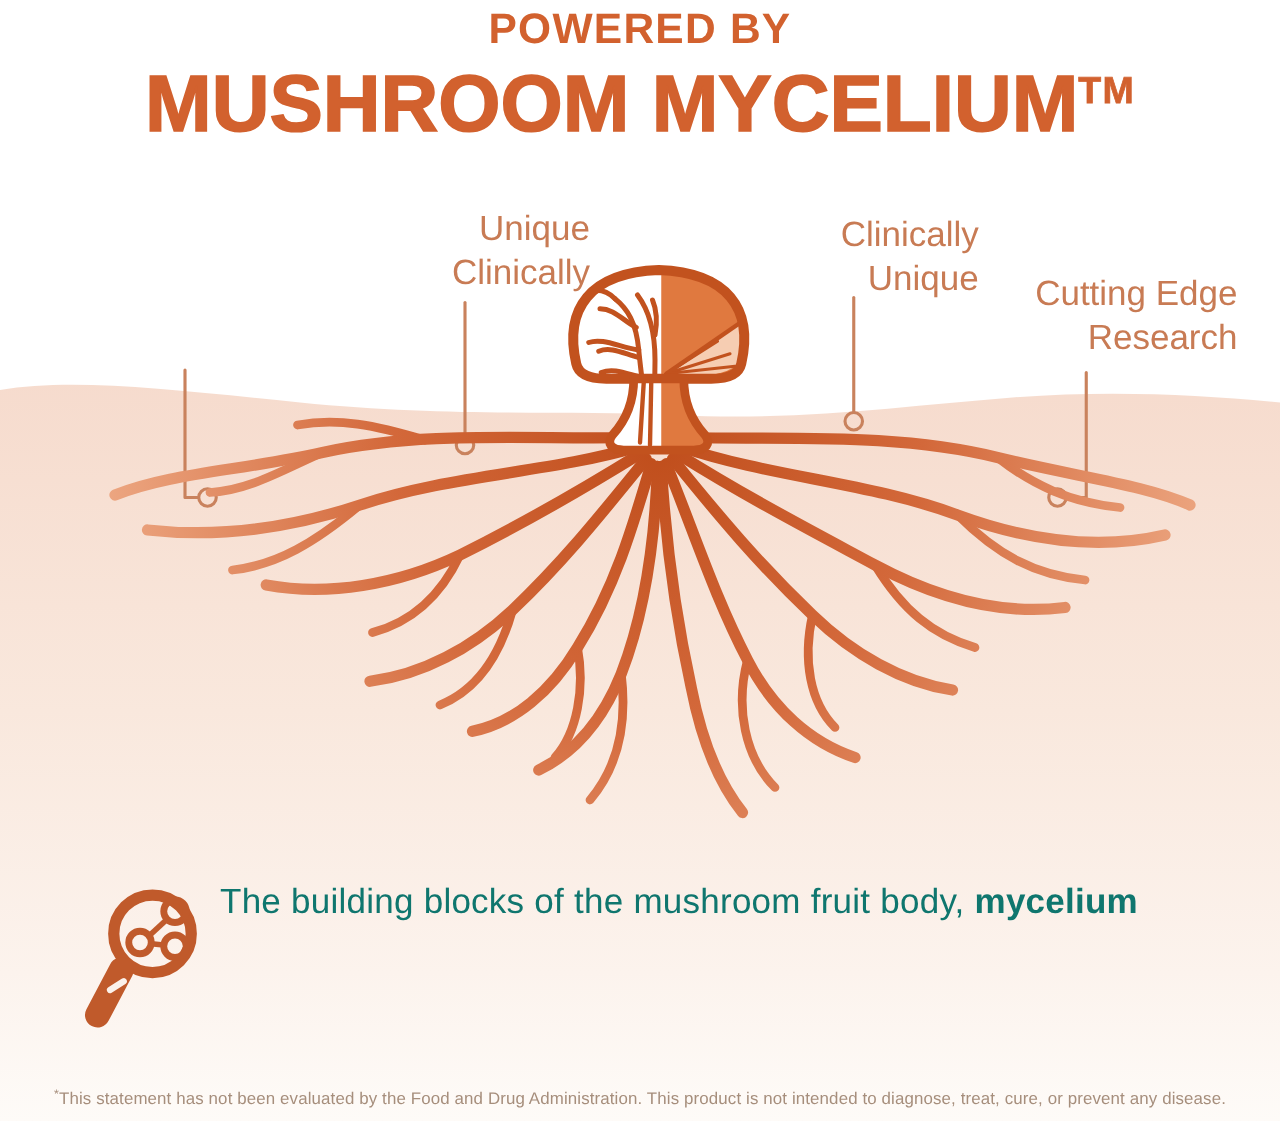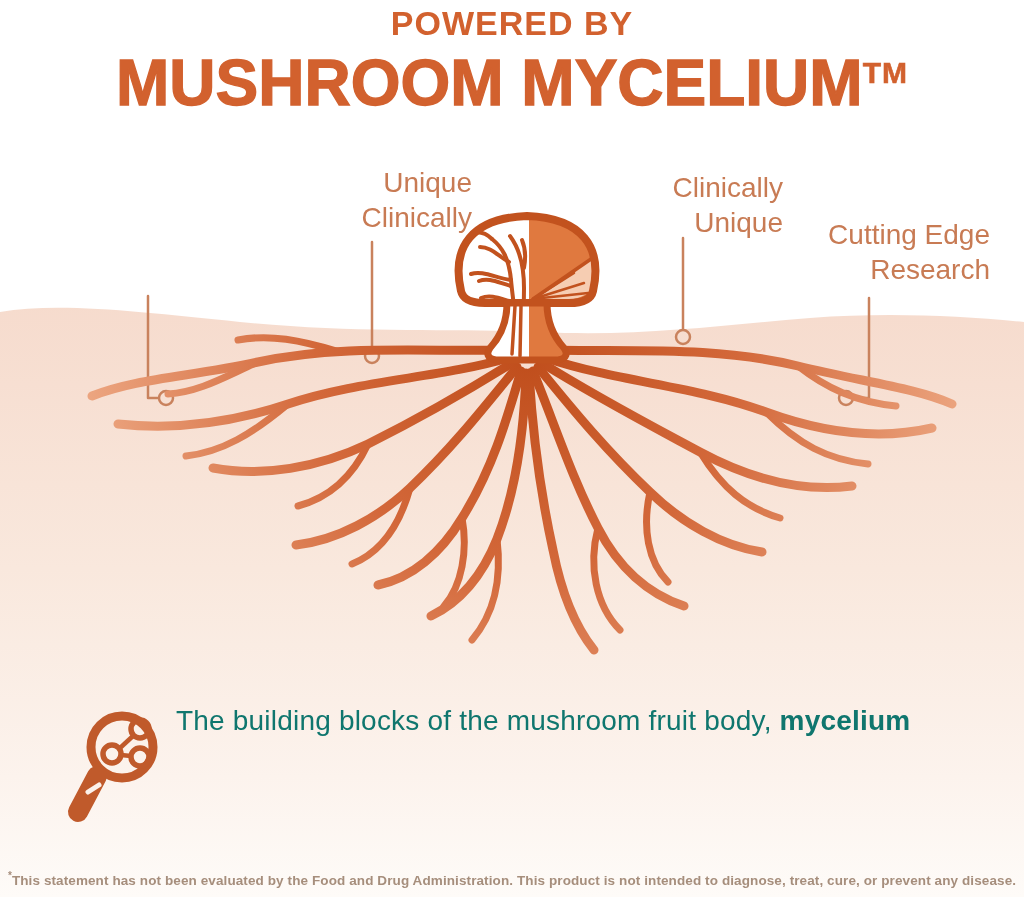--- a/index.html
+++ b/index.html
@@ -31,21 +31,21 @@
   .co-unique{left:272px;top:165px;width:200px;}
   .co-clinical{left:583px;top:170px;width:200px;}
   .co-cutting{left:730px;top:217px;width:260px;}
   .body-copy{
     left:176px;top:701px;width:800px;color:#0f766e;
     font-size:28px;font-weight:400;line-height:40px;letter-spacing:0.2px;
   }
   .body-copy b{font-weight:700;}
   .footnote{
     left:0;top:870px;width:1024px;text-align:center;color:#A68E7C;
-    font-size:13.5px;font-weight:700;letter-spacing:0.1px;
+    font-size:13.5px;font-weight:400;letter-spacing:0.1px;
   }
   .footnote sup{font-size:10px;}
 </style>
 </head>
 <body>
 
 <div id="stage">
 
   <svg id="artwork" viewBox="0 0 1024 897" xmlns="http://www.w3.org/2000/svg">
     <defs>

